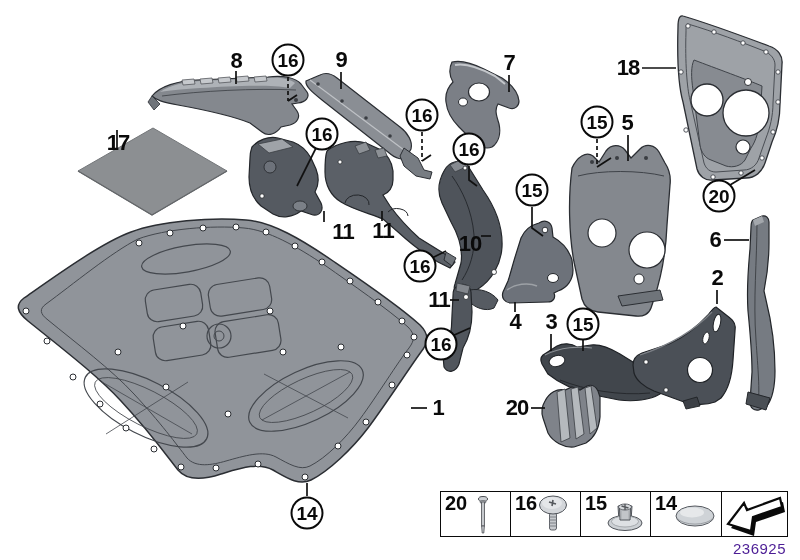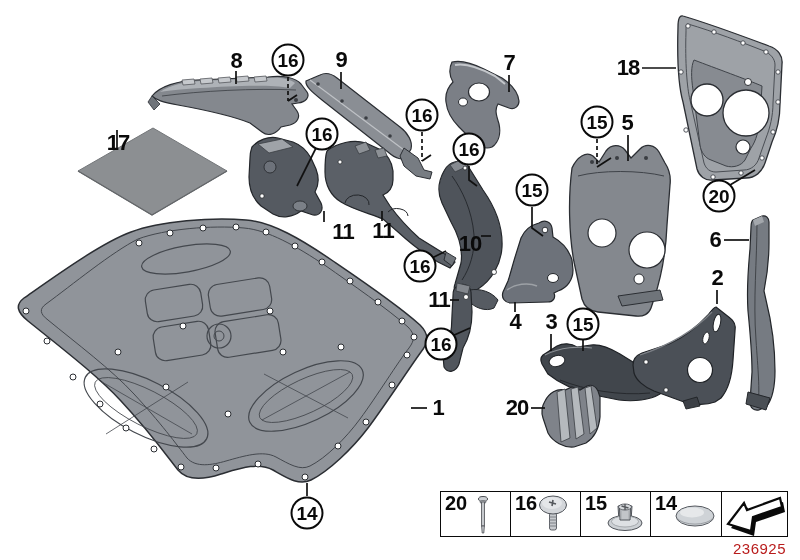--- a/index.html
+++ b/index.html
@@ -11,21 +11,21 @@
   .co.circled{width:33px;height:33px;border:2.4px solid #0a0a0a;border-radius:50%;background:#fff;
       font-size:19px;display:flex;align-items:center;justify-content:center;box-sizing:border-box;}
   
   .legend{position:absolute;left:440px;top:491px;width:348px;height:46px;display:flex;
       border:1.6px solid #0a0a0a;box-sizing:border-box;background:#fff;z-index:4;}
   .cell{position:relative;border-right:1.6px solid #0a0a0a;box-sizing:border-box;height:100%;}
   .cell:last-child{border-right:none;}
   .c1{width:70px;}.c2{width:70px;}.c3{width:70px;}.c4{width:71px;}.c5{flex:1;}
   .cell-num{position:absolute;top:0;left:4px;font-size:20px;font-weight:bold;color:#0a0a0a;}
   .cell svg{position:absolute;}
-  .diagram-number{position:absolute;left:733px;top:540px;font-size:15px;color:#b91c1c;
+  .diagram-number{position:absolute;left:733px;top:540px;font-size:15px;color:#4c1d95;
       letter-spacing:0.5px;z-index:4;}
 </style>
 </head>
 <body>
 
 <div class="stage">
 
   <svg class="art" width="800" height="560" viewBox="0 0 800 560">
 
     <g>

